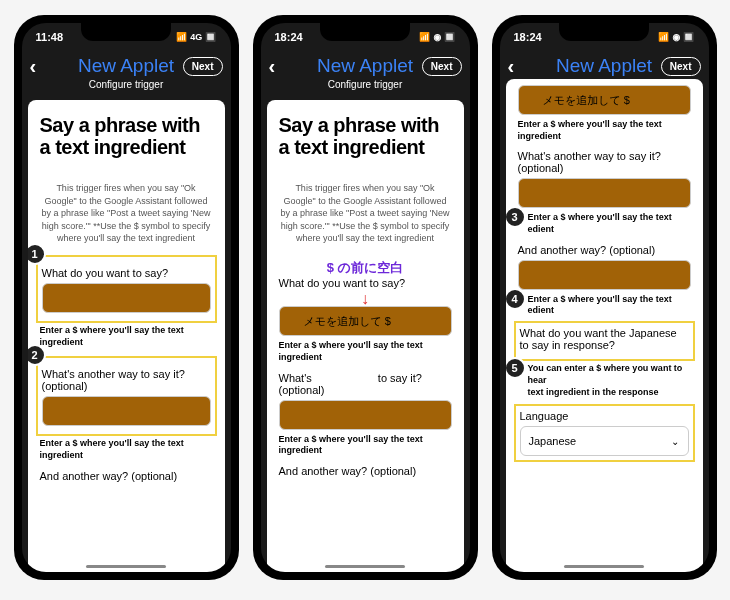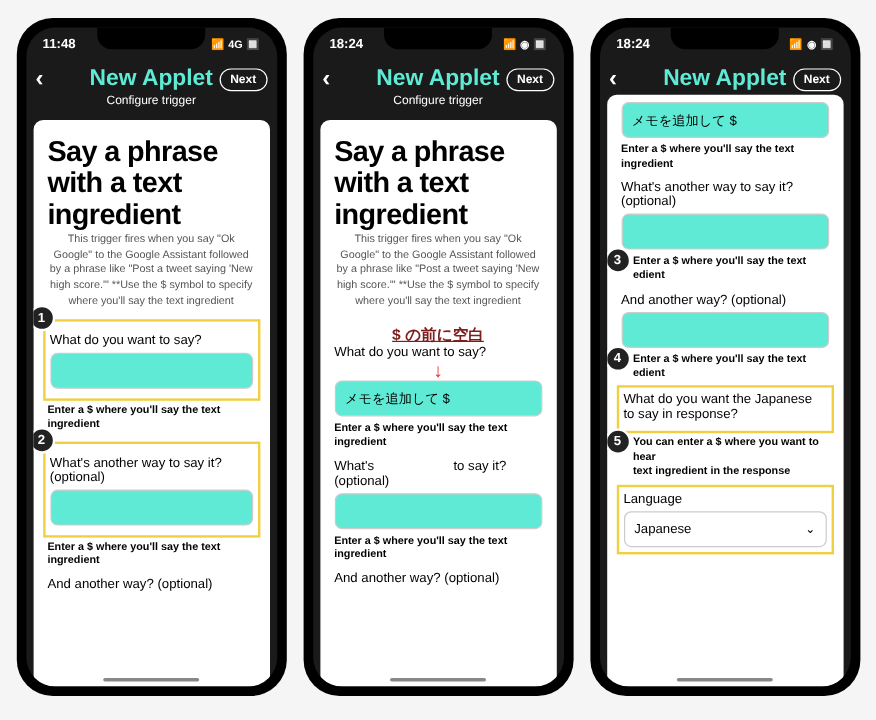--- a/index.html
+++ b/index.html
@@ -62,23 +62,23 @@
       position: relative;
     }
     .back-btn {
       position: absolute;
       left: 8px;
       color: #fff;
       font-size: 20px;
       font-weight: bold;
     }
     .header-title {
-      color: #5eead4;
+      color: #3b82f6;
       font-size: 19px;
-      font-weight: 700;
+      font-weight: 400;
       text-align: center;
     }
     .next-btn {
       position: absolute;
       right: 8px;
       background: transparent;
       border: 1.5px solid #fff;
       color: #fff;
       border-radius: 12px;
       padding: 3px 8px;
@@ -96,48 +96,48 @@
       margin: 0 6px;
       border-radius: 8px;
       padding: 14px 12px;
       flex: 1;
       overflow: hidden;
     }
     .content-card.scrolled {
       padding-top: 6px;
     }
     .card-title {
-      font-size: 24px;
+      font-size: 20px;
       font-weight: 900;
       line-height: 1.1;
-      margin-bottom: 0;
+      margin-bottom: 24px;
       letter-spacing: -0.5px;
     }
     .card-desc {
       font-size: 9px;
       color: #555;
       line-height: 1.4;
       margin-bottom: 14px;
       text-align: center;
     }
     .field-label {
       font-size: 11px;
       font-weight: 500;
       color: #000;
       margin-bottom: 4px;
       margin-top: 6px;
     }
     .field-input {
       width: 100%;
       border: 1px solid #ccc;
       border-radius: 6px;
-      padding: 8px 8px;
+      padding: 8px 24px;
       font-size: 11px;
       margin-bottom: 4px;
-      background: #5eead4;
+      background: #a16207;
       min-height: 30px;
     }
     .field-select {
       width: 100%;
       border: 1px solid #ccc;
       border-radius: 6px;
       padding: 8px 8px;
       font-size: 11px;
       background: #fff;
       display: flex;
@@ -169,27 +169,26 @@
       display: flex;
       align-items: center;
       justify-content: center;
       font-size: 11px;
       font-weight: 700;
       z-index: 5;
       border: 2px solid #fff;
     }
     .badge-1 { top: -14px; left: -14px; }
     .annotation-red {
-      color: #7f1d1d;
+      color: #6d28d9;
       font-size: 13px;
       font-weight: 800;
       text-align: center;
       margin-bottom: 0px;
       position: relative;
-      text-decoration: underline;
     }
     .red-arrow {
       color: #e03030;
       font-size: 16px;
       text-align: center;
       line-height: 0.7;
       margin-bottom: 2px;
     }
     .home-indicator {
       position: absolute;

